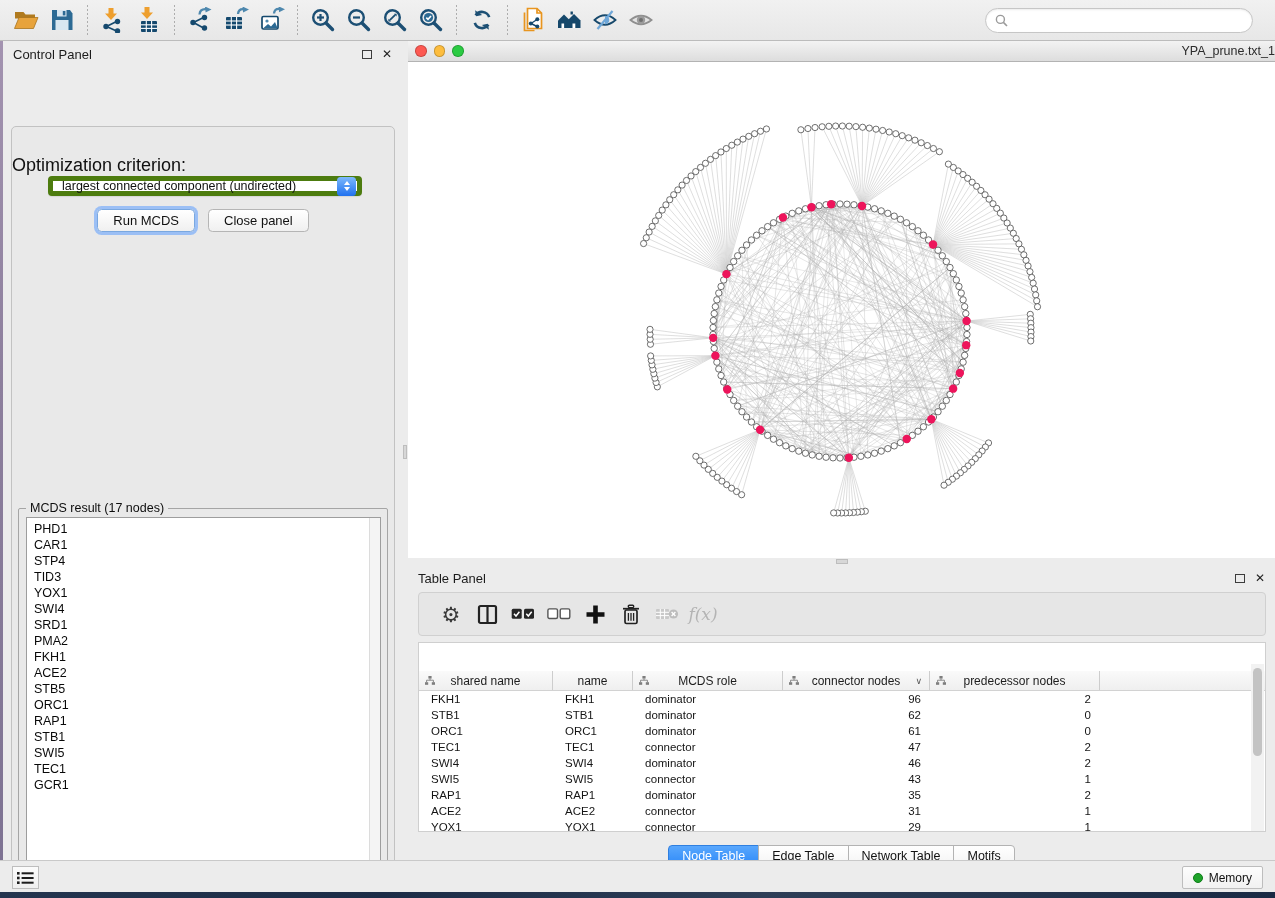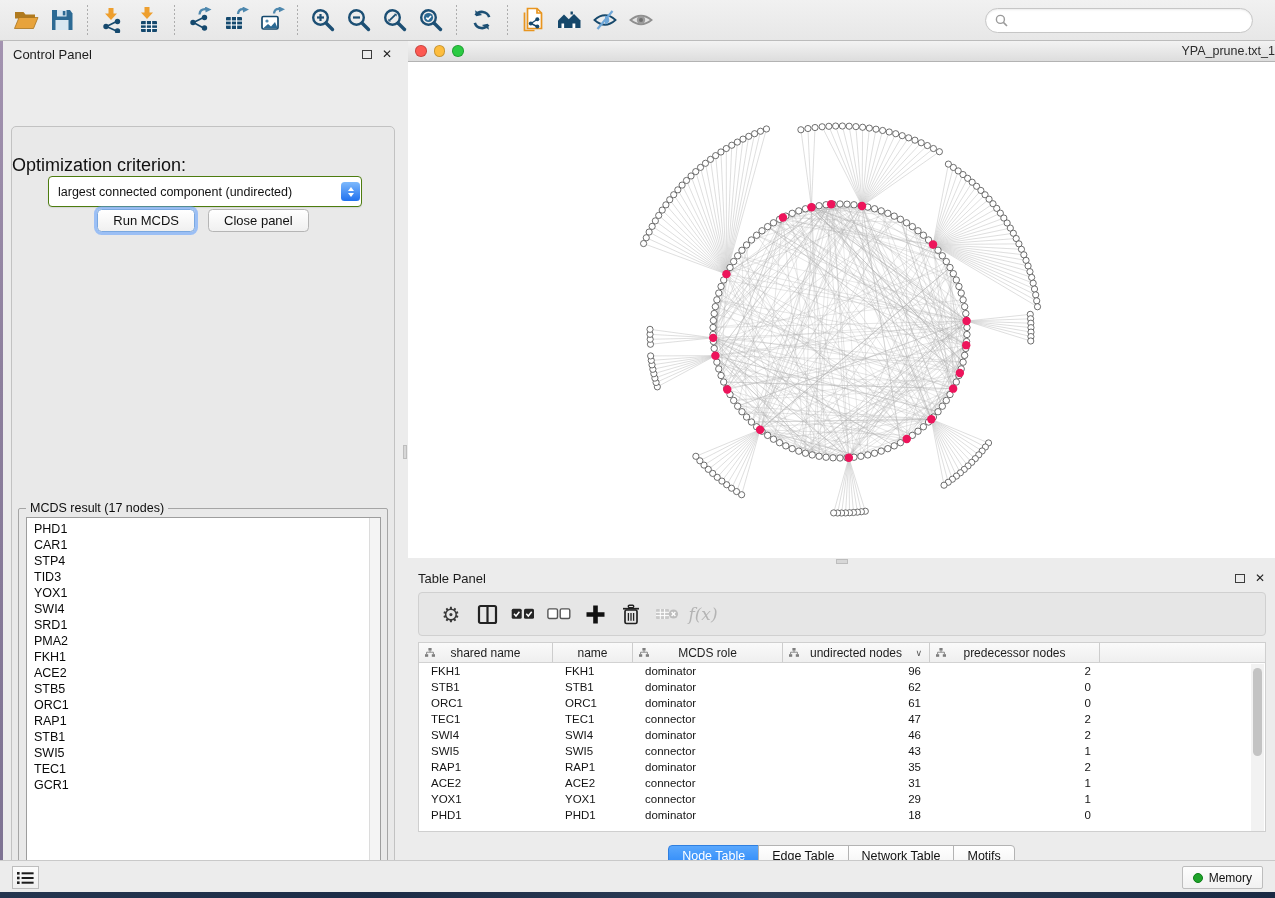--- a/index.html
+++ b/index.html
@@ -36,22 +36,22 @@
   .cp-tabs { position:absolute; left:0; top:74px; width:100%; display:flex; justify-content:center; z-index:3; }
   .tab { padding:3px 13px 4px; background:linear-gradient(#ffffff,#f3f3f3); border:1px solid #b3b3b3;
     margin-left:-1px; font-size:12.5px; color:#111; cursor:pointer; white-space:nowrap; }
   .tab:first-child { border-radius:4px 0 0 4px; margin-left:0; }
   .tab:last-child { border-radius:0 4px 4px 0; }
   .tab.active { background:linear-gradient(#59a7fd,#2a87f8); border-color:#2f7fe0; color:#fff; }
 
   .cp-body { position:absolute; left:8px; top:85px; width:384px; height:760px;
     background:#e9e9e9; border:1px solid #c2c2c2; border-radius:5px; }
   .opt-label { text-align:left; margin-top:28px; font-size:18px; color:#101010; }
-  .dropdown { position:absolute; left:36px; top:49px; width:314px; height:31px; background:#fff;
-    border:1px solid #4d7c0f; border-radius:4px; display:flex; align-items:center; cursor:pointer;
+  .dropdown { position:absolute; left:36px; top:49px; width:314px; height:20px; background:#fff;
+    border:5px solid #4d7c0f; border-radius:4px; display:flex; align-items:center; cursor:pointer;
     box-shadow:0 1px 1px rgba(0,0,0,.08); }
   .dropdown .val { padding-left:9px; font-size:12.5px; color:#111; flex:1; white-space:nowrap; }
   .stepper { width:19px; height:19px; margin-right:1px; border-radius:3.5px;
     background:linear-gradient(#7db9fc,#2071ef); display:flex; flex-direction:column;
     align-items:center; justify-content:center; gap:2px; }
   .stepper i { width:0; height:0; border-left:3.5px solid transparent; border-right:3.5px solid transparent; display:block; }
   .stepper i.up { border-bottom:4px solid #fff; }
   .stepper i.dn { border-top:4px solid #fff; }
   .btn-row { position:absolute; left:0; top:82px; width:100%; display:flex; justify-content:center; gap:13px; }
   .mac-btn { height:23px; padding:0 15px; font-size:13px; color:#111; background:linear-gradient(#ffffff,#f0f0f0);
@@ -92,21 +92,21 @@
   .tp-toolbar { position:absolute; left:10px; top:27px; width:848px; height:44px; background:#e6e6e6;
     border:1px solid #d0d0d0; border-radius:4px; display:flex; align-items:center; padding-left:14px; gap:0; }
   .tp-ibtn { width:36px; height:36px; border:none; background:transparent; display:flex; align-items:center;
     justify-content:center; cursor:pointer; }
   .gear-char { font-size:21px; color:#3a3a3a; line-height:1; }
   .fx { font-family:"DejaVu Serif","Liberation Serif",serif; font-style:italic; font-size:17px; color:#b4b4b4; }
 
   .tp-table { position:absolute; left:10px; top:77px; width:848px; height:190px; background:#fff;
     border:1px solid #cfcfcf; overflow:hidden; }
   .tp-header { display:flex; height:20px; background:linear-gradient(#fafafa,#efefef);
-    border-bottom:1px solid #d2d2d2; }
+    border-bottom:1px solid #d2d2d2;margin-top:28px; }
   .th { position:relative; display:flex; align-items:center; justify-content:center;
     border-right:1px solid #cdcdcd; font-size:12px; color:#1d1d1d; flex:0 0 auto; }
   .th .tree { position:absolute; left:6px; top:5px; }
   .th .sort { position:absolute; right:7px; color:#555; font-size:9px; }
   .tp-rows { position:relative; }
   .tr { display:flex; height:16px; align-items:center; }
   .td { flex:0 0 auto; font-size:11.5px; color:#151515; white-space:nowrap; overflow:hidden; }
   .td.l { padding-left:12px; } .td.r { text-align:right; padding-right:9px; }
   .tp-scroll { position:absolute; right:1px; top:21px; width:13px; height:167px; background:#f2f2f2; }
   .tp-scroll .thumb { position:absolute; left:2px; top:4px; width:9px; height:88px; background:#c3c3c3; border-radius:5px; }
@@ -1173,21 +1173,21 @@
             </svg>
             <span>MCDS role</span>
           </div>
           <div class="th" style="width: 147px;">
             <svg class="tree" width="10" height="10" viewBox="0 0 10 10">
               <rect x="3.4" y="0" width="3.2" height="2.6" fill="#7d7d7d"></rect>
               <path d="M5 2.6v1.6M1.6 6.2V4.2h6.8v2" fill="none" stroke="#7d7d7d" stroke-width=".9"></path>
               <rect x="0" y="6.2" width="3.2" height="2.6" fill="#7d7d7d"></rect>
               <rect x="6.8" y="6.2" width="3.2" height="2.6" fill="#7d7d7d"></rect>
             </svg>
-            <span>undirected nodes</span>
+            <span>connector nodes</span>
             <span class="sort">∨</span>
           </div>
           <div class="th" style="width: 170px;">
             <svg class="tree" width="10" height="10" viewBox="0 0 10 10">
               <rect x="3.4" y="0" width="3.2" height="2.6" fill="#7d7d7d"></rect>
               <path d="M5 2.6v1.6M1.6 6.2V4.2h6.8v2" fill="none" stroke="#7d7d7d" stroke-width=".9"></path>
               <rect x="0" y="6.2" width="3.2" height="2.6" fill="#7d7d7d"></rect>
               <rect x="6.8" y="6.2" width="3.2" height="2.6" fill="#7d7d7d"></rect>
             </svg>
             <span>predecessor nodes</span>

